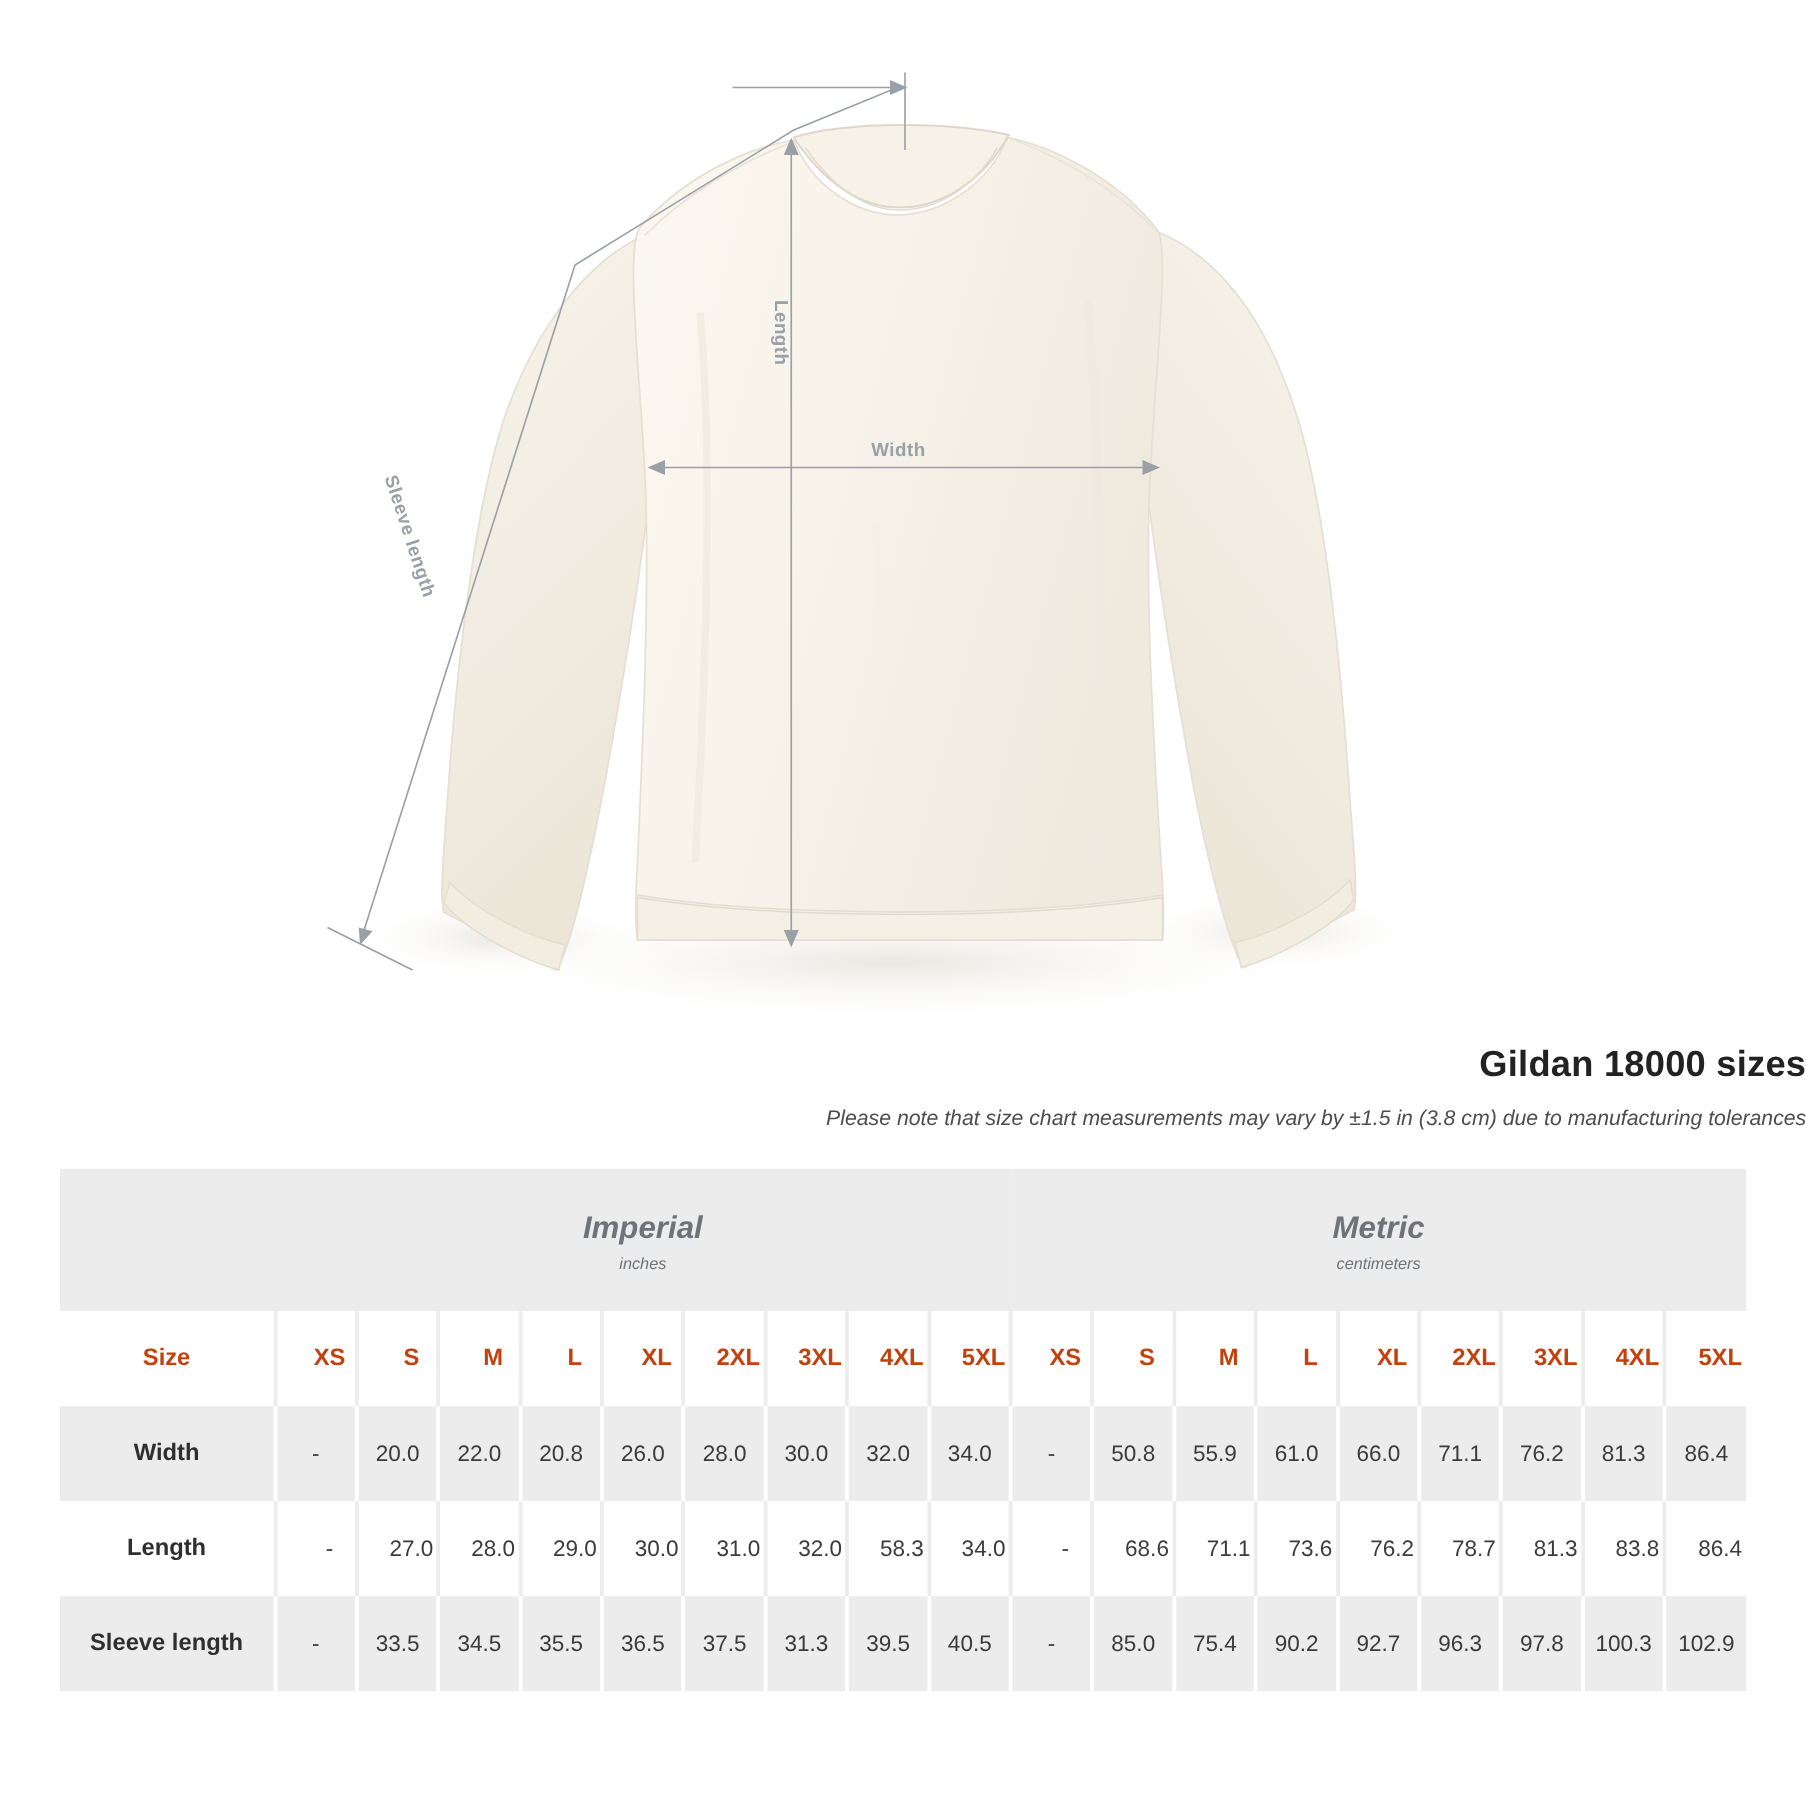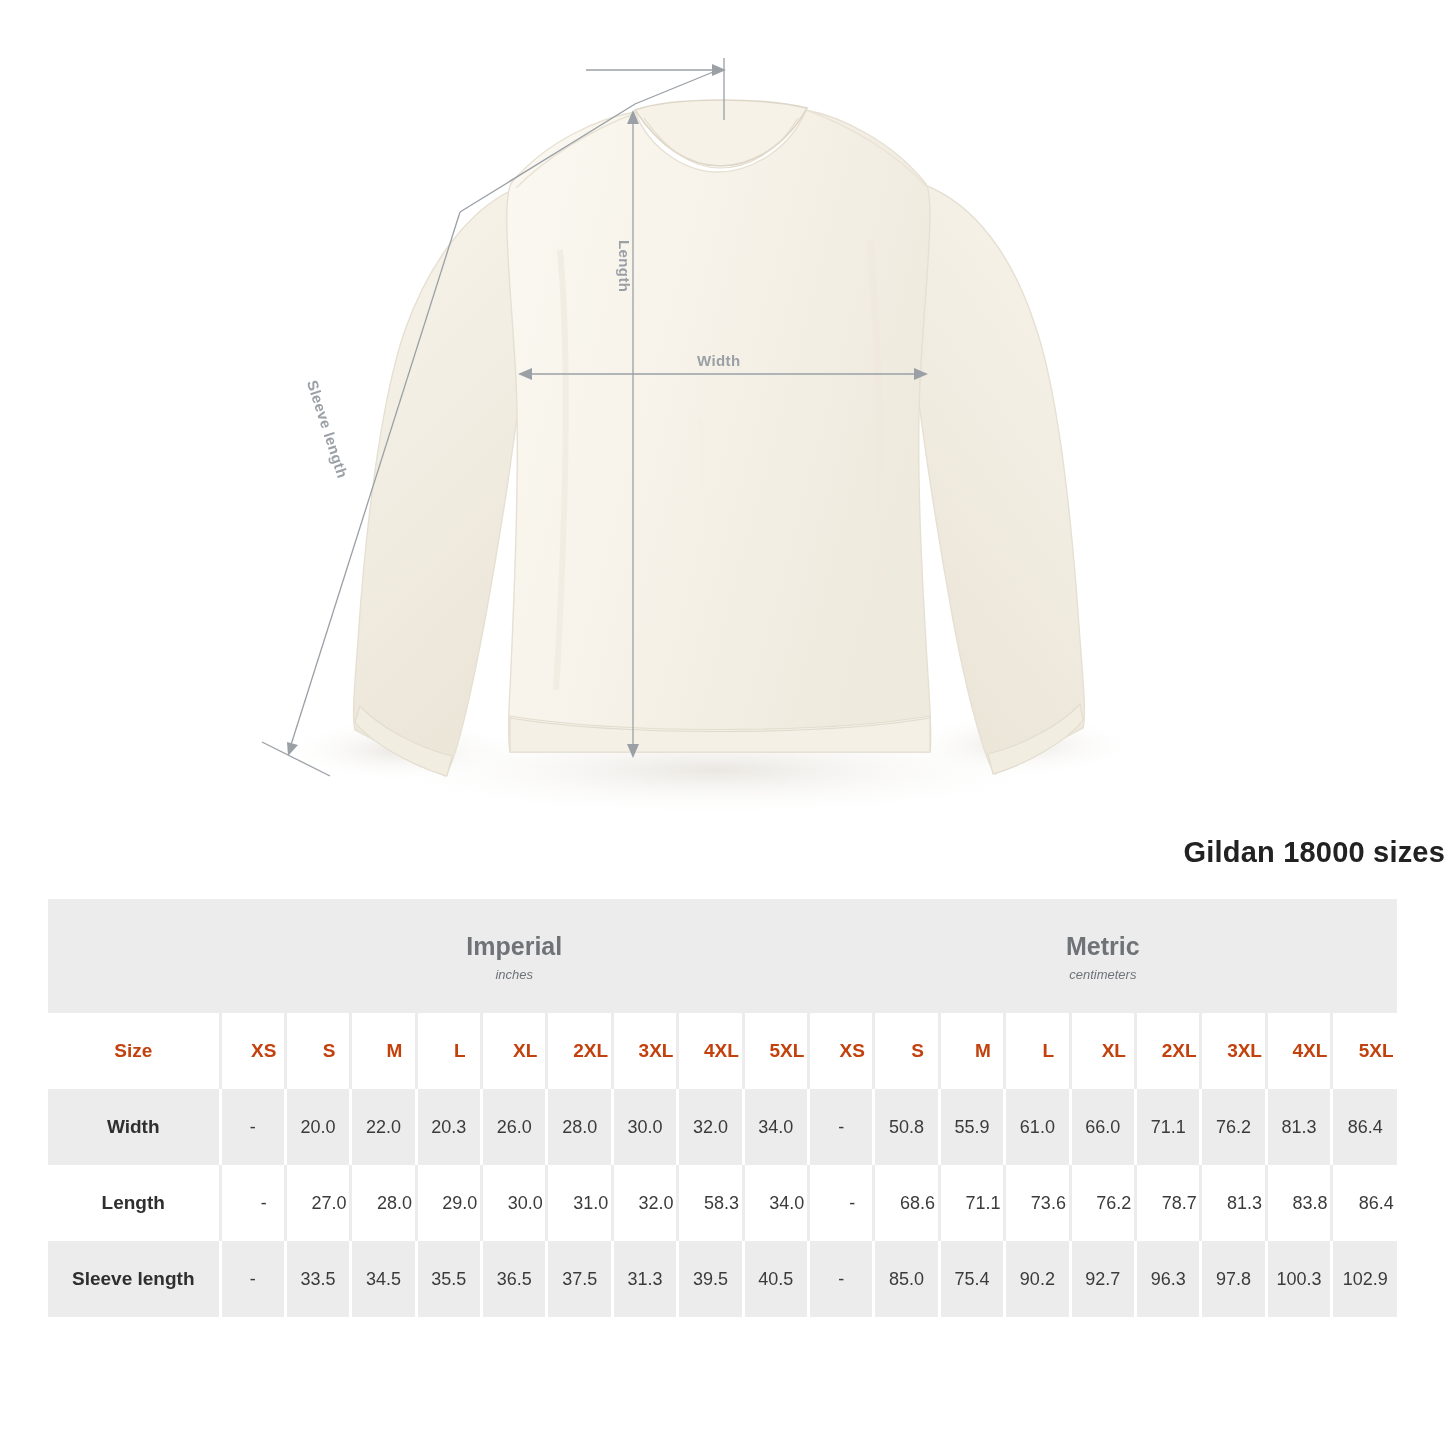--- a/index.html
+++ b/index.html
@@ -96,20 +96,21 @@
   table.size-table col.data-col { width: 65.4px; }
 
   .unit-head td {
     background: #ececec;
     height: 112px;
     vertical-align: middle;
     text-align: center;
   }
   .unit-system {
     font-size: 25px;
+    font-style: italic;
     font-weight: bold;
     color: #6f7377;
     line-height: 1.2;
   }
   .unit-sub {
     font-size: 13px;
     font-style: italic;
     color: #6f7377;
     margin-top: 6px;
   }
@@ -228,20 +229,21 @@
       </svg>
     </div>
 
     <div class="dim-label label-length">Length</div>
     <div class="dim-label label-width">Width</div>
     <div class="dim-label label-sleeve">Sleeve length</div>
   </div>
 
   <div class="title-block">
     <h1 class="chart-title">Gildan 18000 sizes</h1>
+    <div class="chart-note">Please note that size chart measurements may vary by ±1.5 in (3.8 cm) due to manufacturing tolerances</div>
   </div>
 
   <div class="table-wrap">
     <table class="size-table">
       <colgroup>
         <col class="label-col">
         <col class="data-col">
           <col class="data-col">
           <col class="data-col">
           <col class="data-col">
@@ -294,21 +296,21 @@
           <td>3XL</td>
           <td>4XL</td>
           <td>5XL</td>
         </tr>
 
         <tr class="band-grey">
           <td class="rowlabel">Width</td>
           <td>-</td>
           <td>20.0</td>
           <td>22.0</td>
-          <td>20.3</td>
+          <td>20.8</td>
           <td>26.0</td>
           <td>28.0</td>
           <td>30.0</td>
           <td>32.0</td>
           <td>34.0</td>
           <td>-</td>
           <td>50.8</td>
           <td>55.9</td>
           <td>61.0</td>
           <td>66.0</td>

